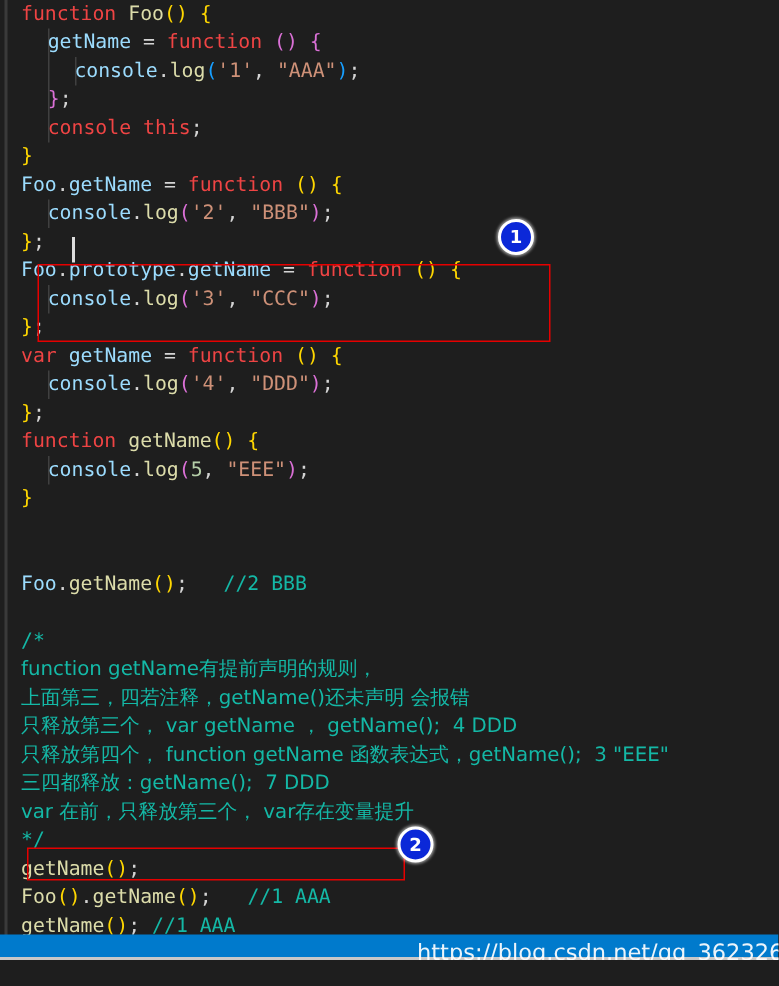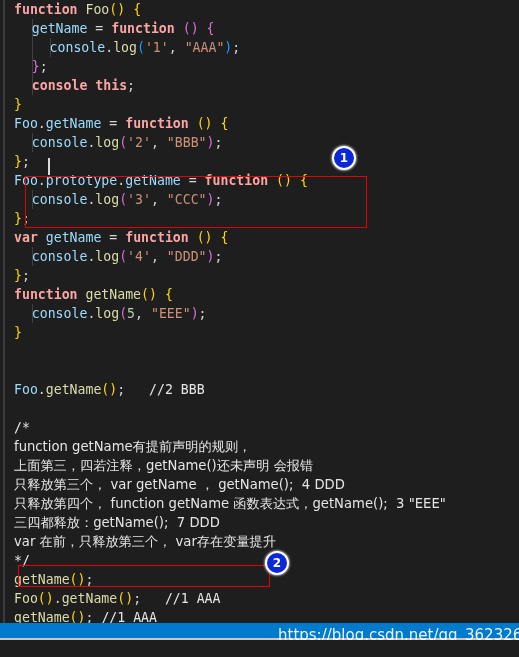--- a/index.html
+++ b/index.html
@@ -29,30 +29,30 @@
     font-size:13.2px;
     white-space:pre;
     color:#d4d4d4;
     letter-spacing:0px;
   }
   
   .guide{
     position:absolute;width:1px;background:#404040;
   }
   
-  .kw{color:#fca5a5;font-weight:bold;}        
+  .kw{color:#ef4444;}        
   .fn{color:#dcdcaa;}        
   .var{color:#9cdcfe;}       
   .str{color:#ce9178;}       
   .num{color:#b5cea8;}       
   .op{color:#d4d4d4;}        
   .p1{color:#ffd700;}        
   .p2{color:#da70d6;}        
   .p3{color:#179fff;}        
-  .cmt{color:#e5e5e5;}       
+  .cmt{color:#14b8a6;}       
   .cn{font-family:"DejaVu Sans","Liberation Sans",sans-serif;}
 
   
   .caret{
     position:absolute;width:2px;height:17px;background:#dcdcdc;
   }
 
   
   .redbox{
     position:absolute;border:1px solid #e60000;

